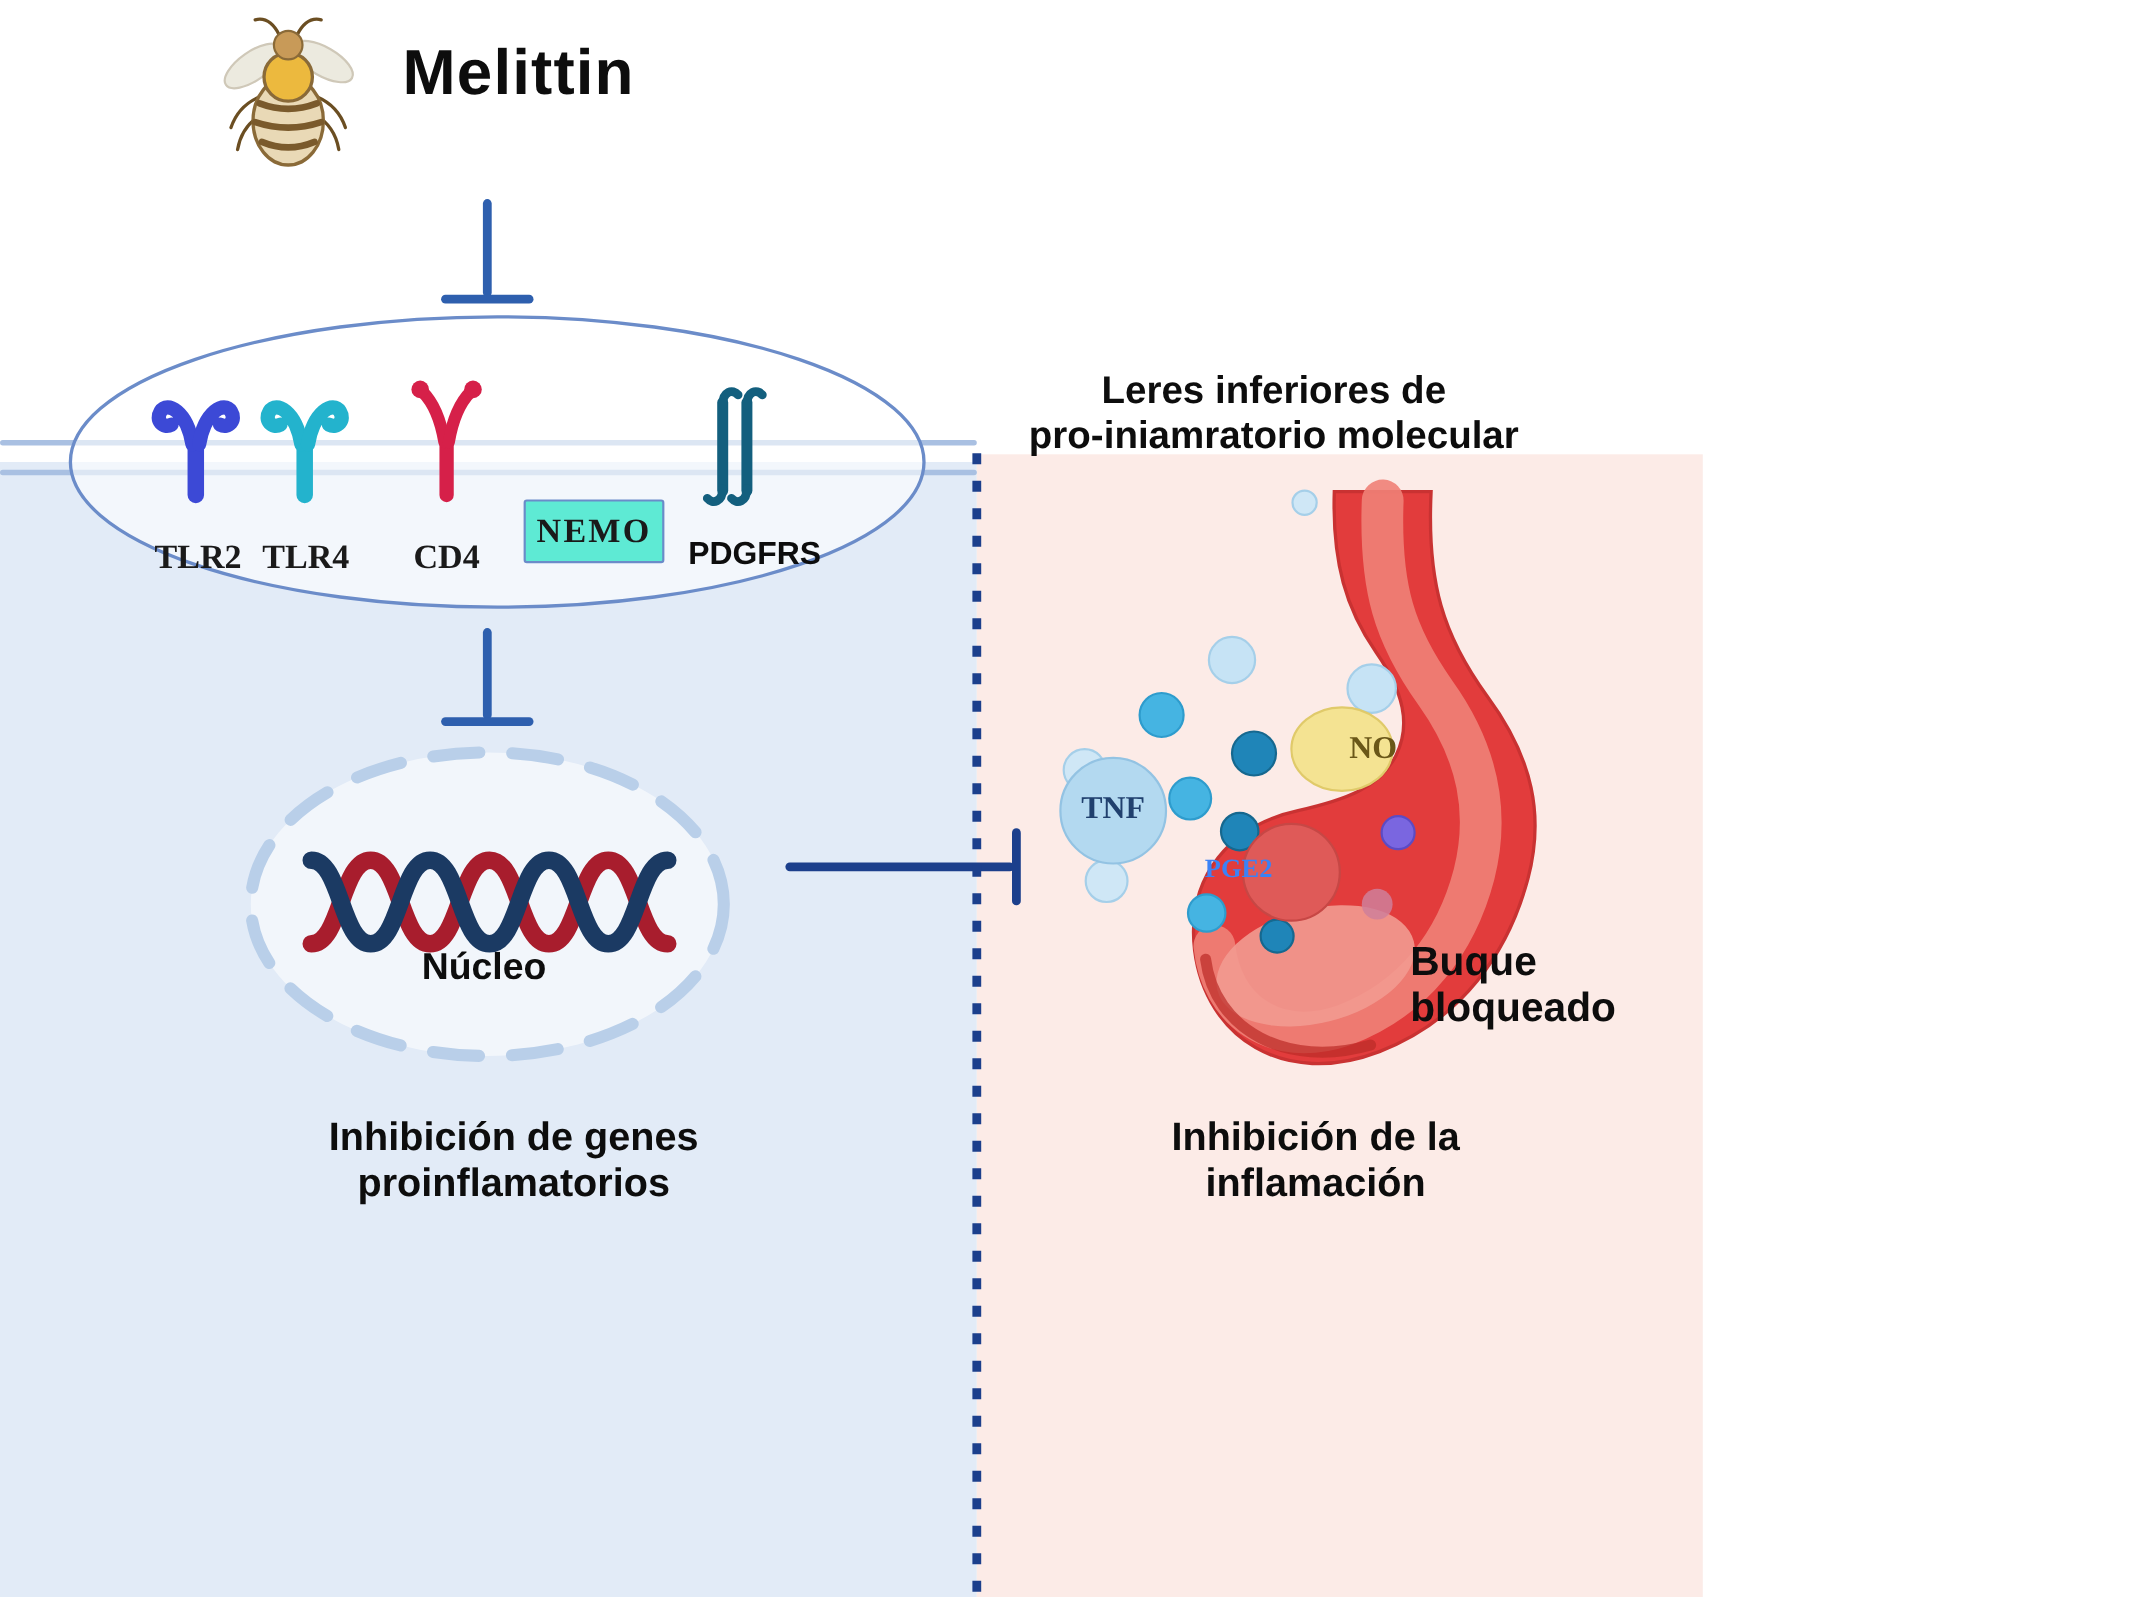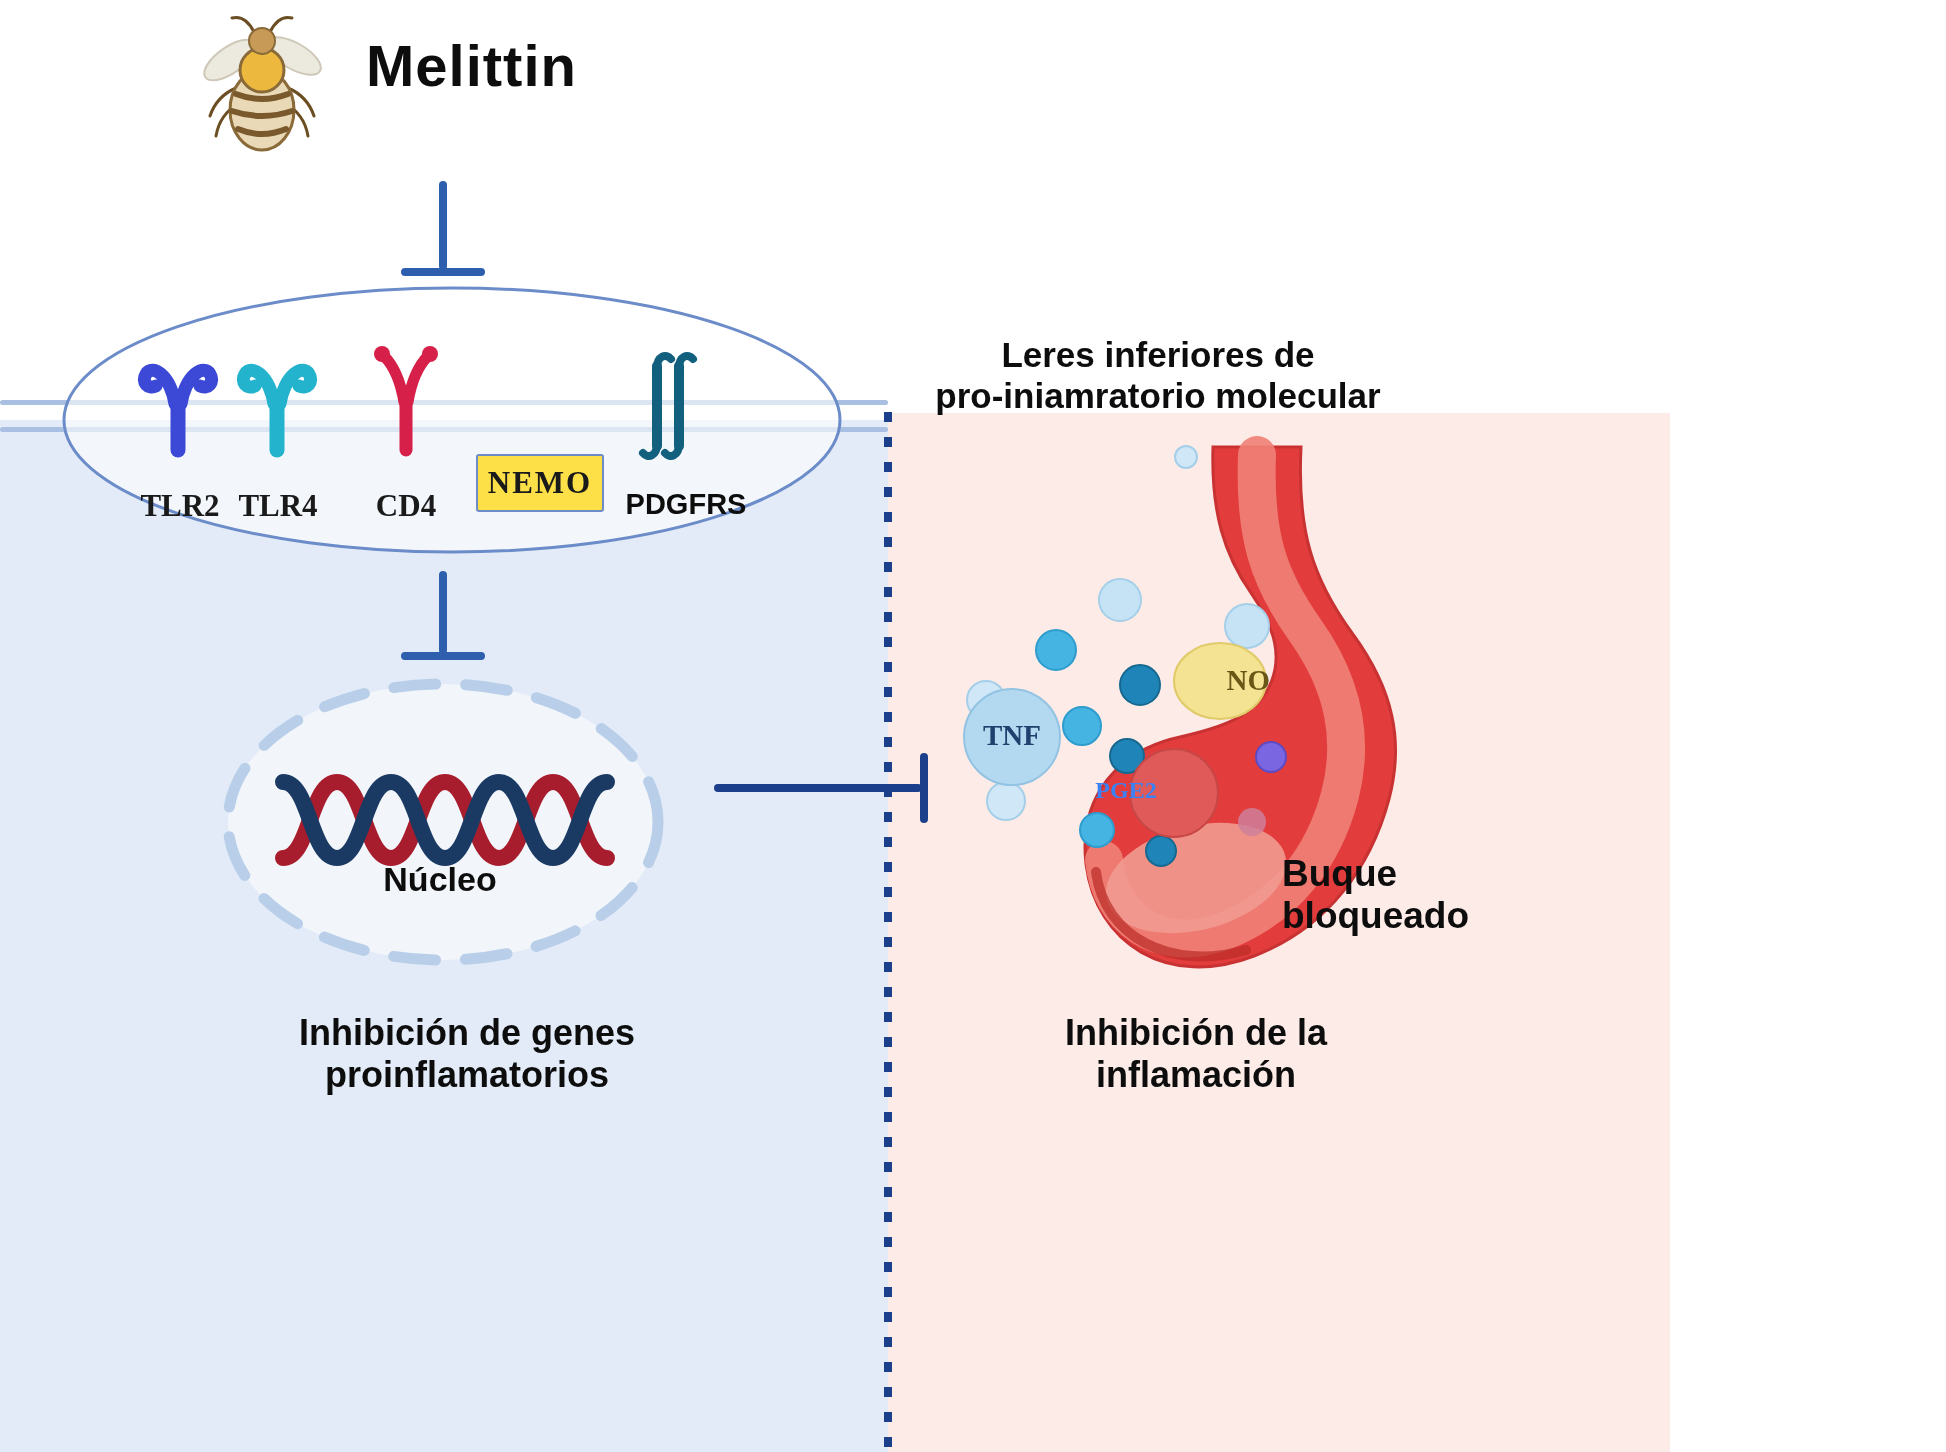--- a/index.html
+++ b/index.html
@@ -1,35 +1,35 @@
 <!DOCTYPE html>
 <html><head>
 <meta charset="utf-8">
 <style>
   html,body{margin:0;padding:0;background:#ffffff;}
   .canvas{
     position:relative;
-    width:1670px;height:1452px;
+    width:1548px;height:1452px;
     background:#ffffff;
     font-family:"Liberation Sans", sans-serif;
     overflow:hidden;
   }
   .bg{position:absolute;z-index:0;}
   .bg-left{left:0;top:420px;width:888px;height:1032px;background:#e2ebf7;}
   .bg-right{left:888px;top:413px;width:1058px;height:1039px;background:#fcebe7;}
   svg.diagram{position:absolute;left:0;top:0;z-index:1;}
   .label{position:absolute;z-index:2;color:#0d0d0d;font-weight:700;}
   .center{text-align:center;}
   .multiline{white-space:pre-line;}
   .title{left:366px;top:32px;font-size:58px;font-weight:800;letter-spacing:1px;}
   .receptor-label{font-family:"Liberation Serif", serif;font-size:31px;color:#1a1a1a;}
   .pdgfrs-label{font-family:"Liberation Sans", sans-serif;font-size:29px;font-weight:800;}
   .nemo-box{
     position:absolute;z-index:2;left:476px;top:454px;width:124px;height:54px;
-    background:#fde047;border:2px solid #6b8cc9;border-radius:3px;
+    background:#5eead4;border:2px solid #6b8cc9;border-radius:3px;
     display:flex;align-items:center;justify-content:center;
     font-family:"Liberation Serif", serif;font-size:31px;font-weight:700;
     letter-spacing:2px;color:#1a1a1a;
   }
   .nucleo{left:340px;top:860px;width:200px;font-size:34px;}
   .left-caption{left:217px;top:1012px;width:500px;font-size:36px;line-height:1.18;}
   .right-heading{left:908px;top:334px;width:500px;font-size:35px;line-height:1.18;}
   .right-caption{left:946px;top:1012px;width:500px;font-size:36px;line-height:1.18;}
   .vessel-label{left:1282px;top:853px;width:300px;font-size:37px;}
   .cyto{font-family:"Liberation Serif", serif;font-weight:700;}

